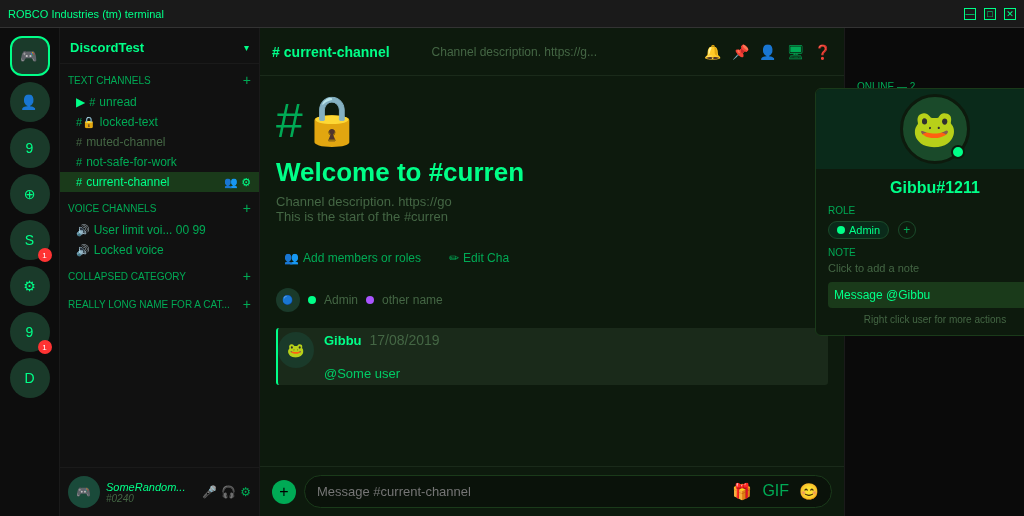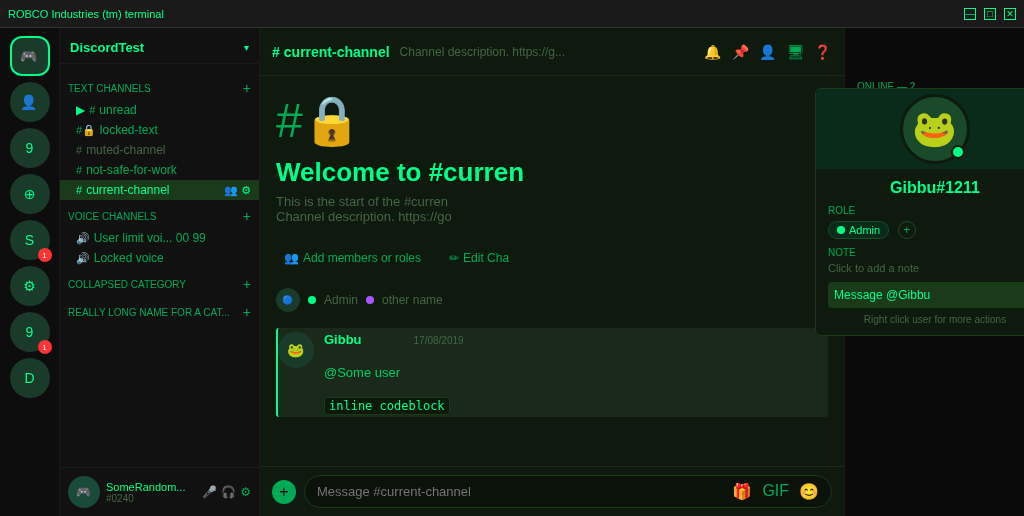--- a/index.html
+++ b/index.html
@@ -98,21 +98,20 @@
     }
 
     
     .channel-sidebar {
       width: 200px;
       background: #111;
       display: flex;
       flex-direction: column;
       border-right: 1px solid #1a1a1a;
       flex-shrink: 0;
-      gap: 8px;
     }
     .sidebar-header {
       padding: 12px 10px 8px;
       border-bottom: 1px solid #1a1a1a;
       display: flex;
       align-items: center;
       justify-content: space-between;
     }
     .sidebar-server-name {
       font-size: 13px;
@@ -191,20 +190,21 @@
       background: #1a4a3a;
       display: flex;
       align-items: center;
       justify-content: center;
       font-size: 12px;
       flex-shrink: 0;
     }
     .user-info {
       flex: 1;
       min-width: 0;
+      font-style: italic;
     }
     .user-name-bottom {
       font-size: 11px;
       color: #00ff88;
       white-space: nowrap;
       overflow: hidden;
       text-overflow: ellipsis;
     }
     .user-tag-bottom {
       font-size: 10px;
@@ -248,20 +248,21 @@
       align-items: center;
       gap: 4px;
     }
     .channel-description {
       font-size: 12px;
       color: #446644;
       flex: 1;
       white-space: nowrap;
       overflow: hidden;
       text-overflow: ellipsis;
+      margin-left: 32px;
     }
     .header-icons {
       display: flex;
       align-items: center;
       gap: 10px;
     }
     .header-icon {
       font-size: 14px;
       color: #00aa55;
       cursor: pointer;
@@ -382,23 +383,22 @@
       align-items: baseline;
       gap: 8px;
       margin-bottom: 2px;
     }
     .message-author {
       font-size: 13px;
       font-weight: bold;
       color: #00ff88;
     }
     .message-timestamp {
-      font-size: 10px;
-      color: #446644;
-      margin-left: 44px;
+      font-size: 14px;
+      color: #446644;
     }
     .message-text {
       font-size: 13px;
       color: #00cc66;
       margin-top: 18px;
     }
     .message-text.highlight {
       background: #1a3a1a;
       padding: 2px 6px;
       border-radius: 3px;
@@ -773,22 +773,22 @@
         <span class="header-icon">👤</span>
         <span class="header-icon">🖥</span>
         <span class="header-icon">❓</span>
       </div>
     </div>
 
     <div class="messages-area">
       <div class="channel-welcome">
         <div class="welcome-hash">#🔒</div>
         <div class="welcome-title">Welcome to #curren</div>
+        <div class="welcome-desc">Channel description. https://go</div>
         <div class="welcome-desc">This is the start of the #curren</div>
-        <div class="welcome-desc">Channel description. https://go</div>
       </div>
 
       <div class="channel-actions-bar">
         <button class="action-btn">
           <span>👥</span>
           <span>Add members or roles</span>
         </button>
         <button class="action-btn">
           <span>✏</span>
           <span>Edit Cha</span>
@@ -806,23 +806,20 @@
       <div class="message-item message-selected">
         <div class="message-avatar">🐸</div>
         <div class="message-content">
           <div class="message-header">
             <span class="message-author">Gibbu</span>
             <span class="message-timestamp">17/08/2019</span>
           </div>
           <div class="message-text">
             <span>@Some user</span>
           </div>
-          <div class="message-text">
-            <span class="code-inline">inline codeblock</span>
-          </div>
         </div>
       </div>
     </div>
 
     <div class="message-input-area">
       <div class="add-btn">+</div>
       <div class="message-input-wrapper">
         <input class="message-input" type="text" placeholder="Message #current-channel" style="">
         <div class="input-icons">
           <span class="input-icon">🎁</span>

